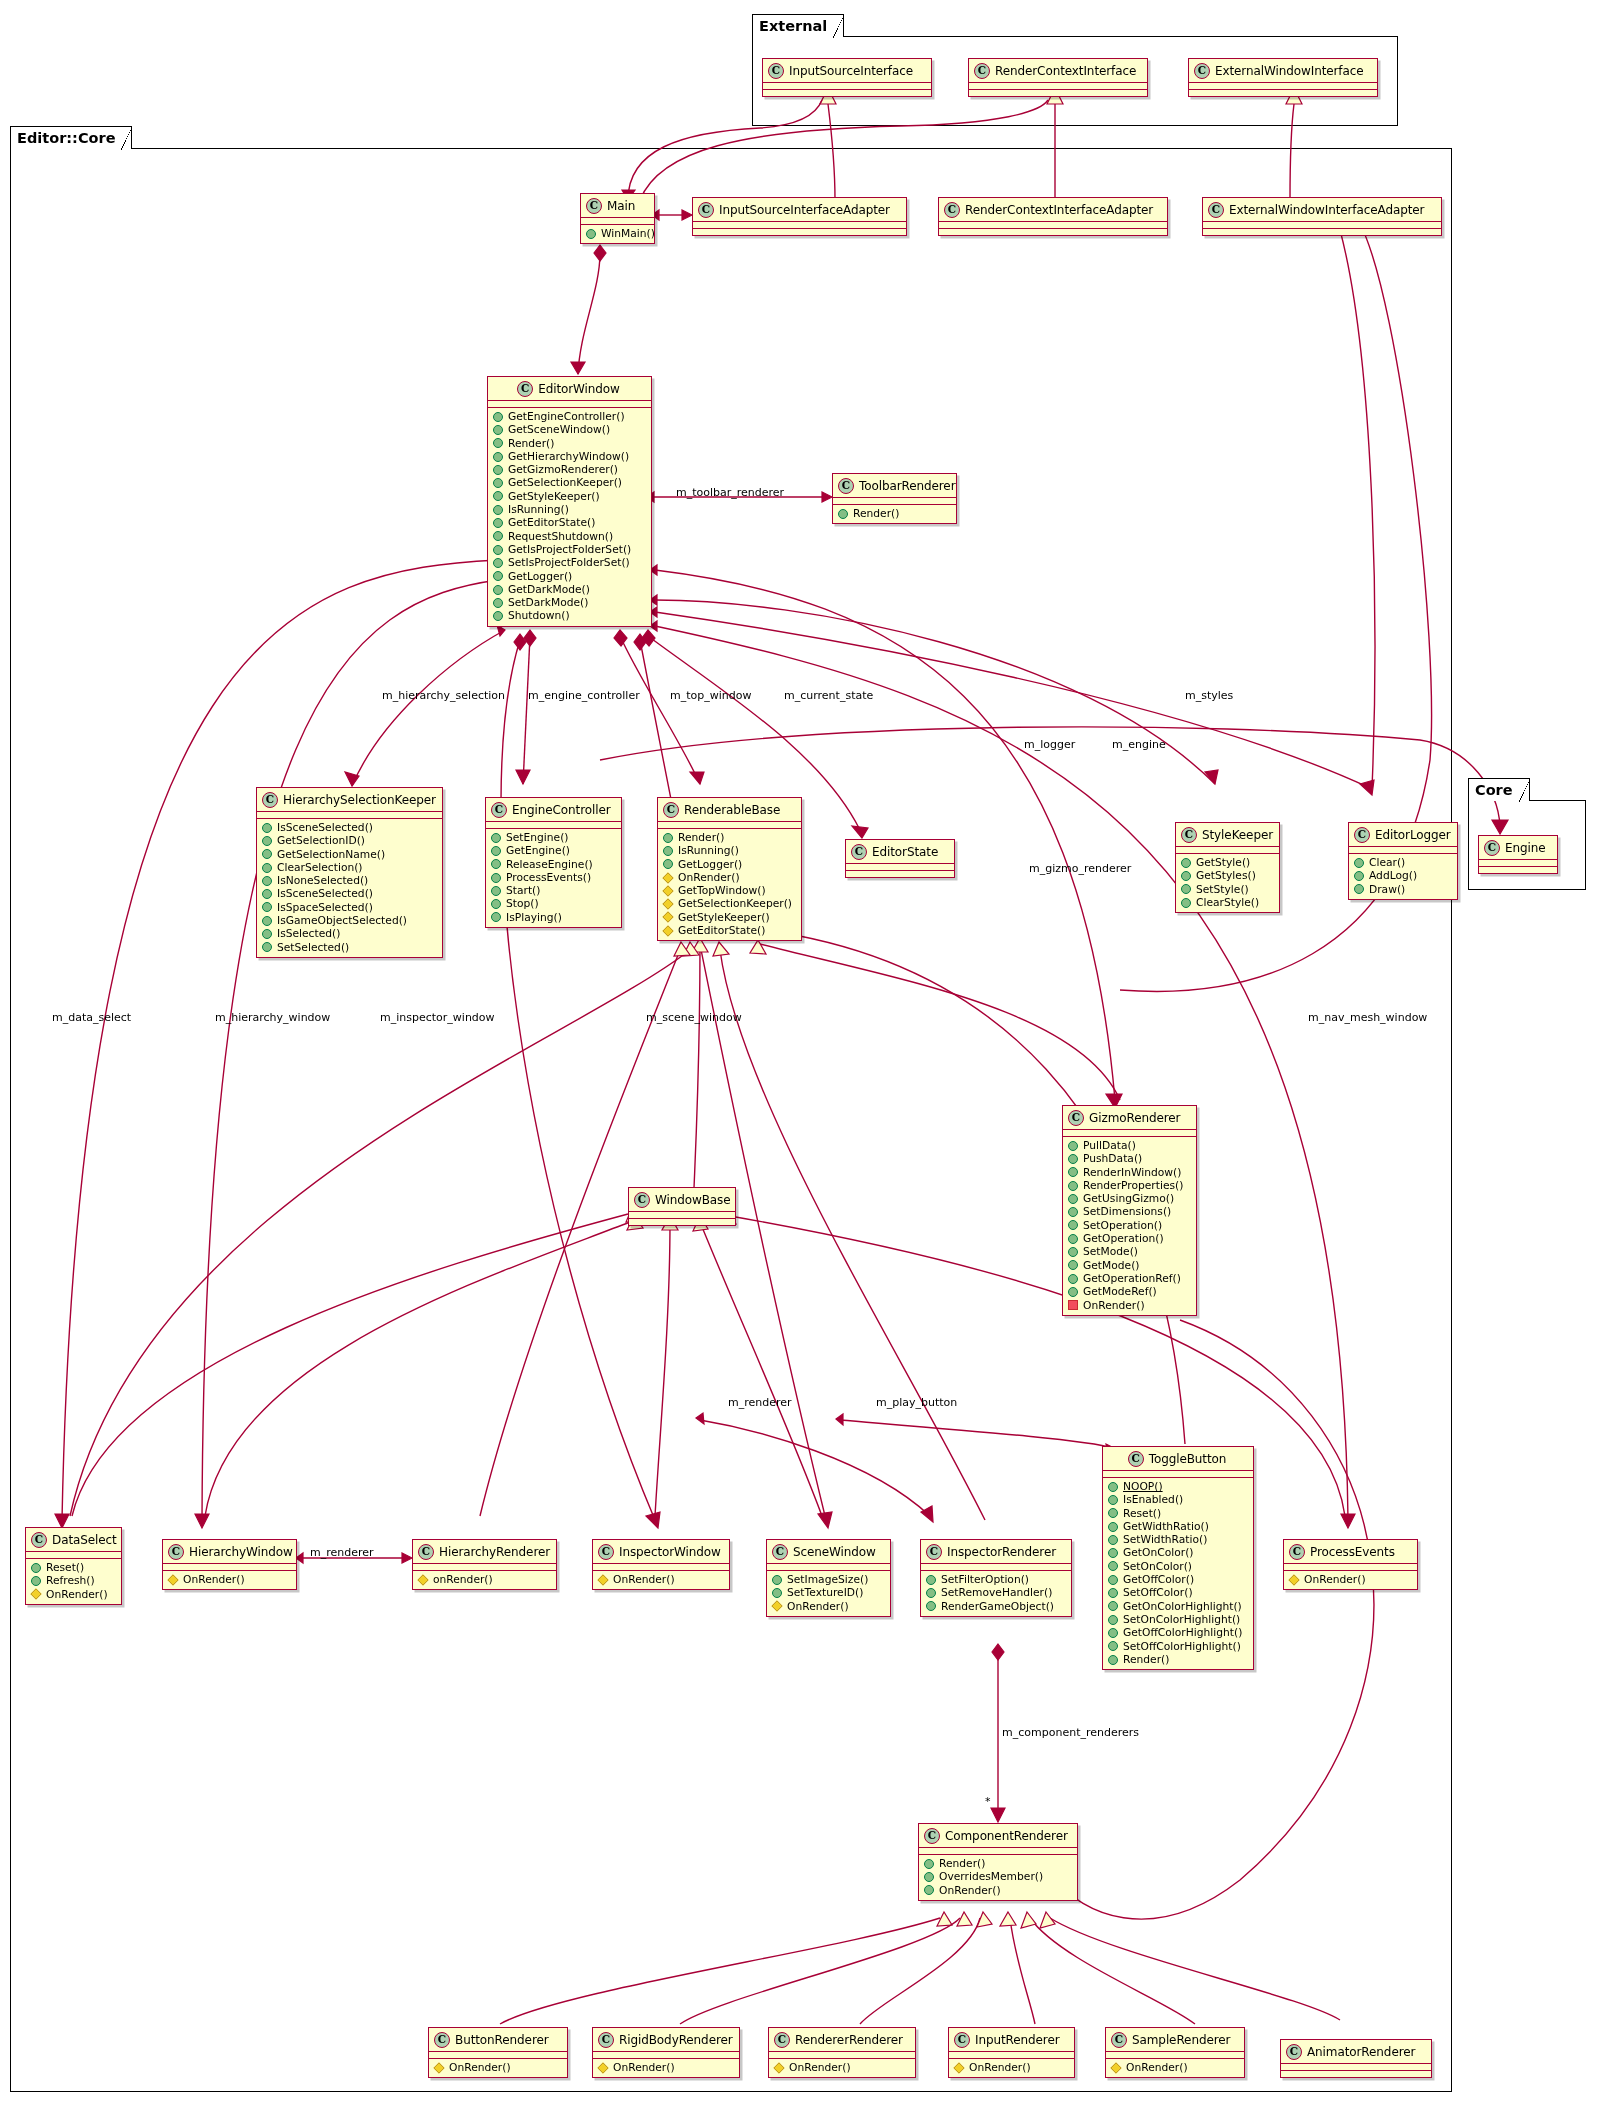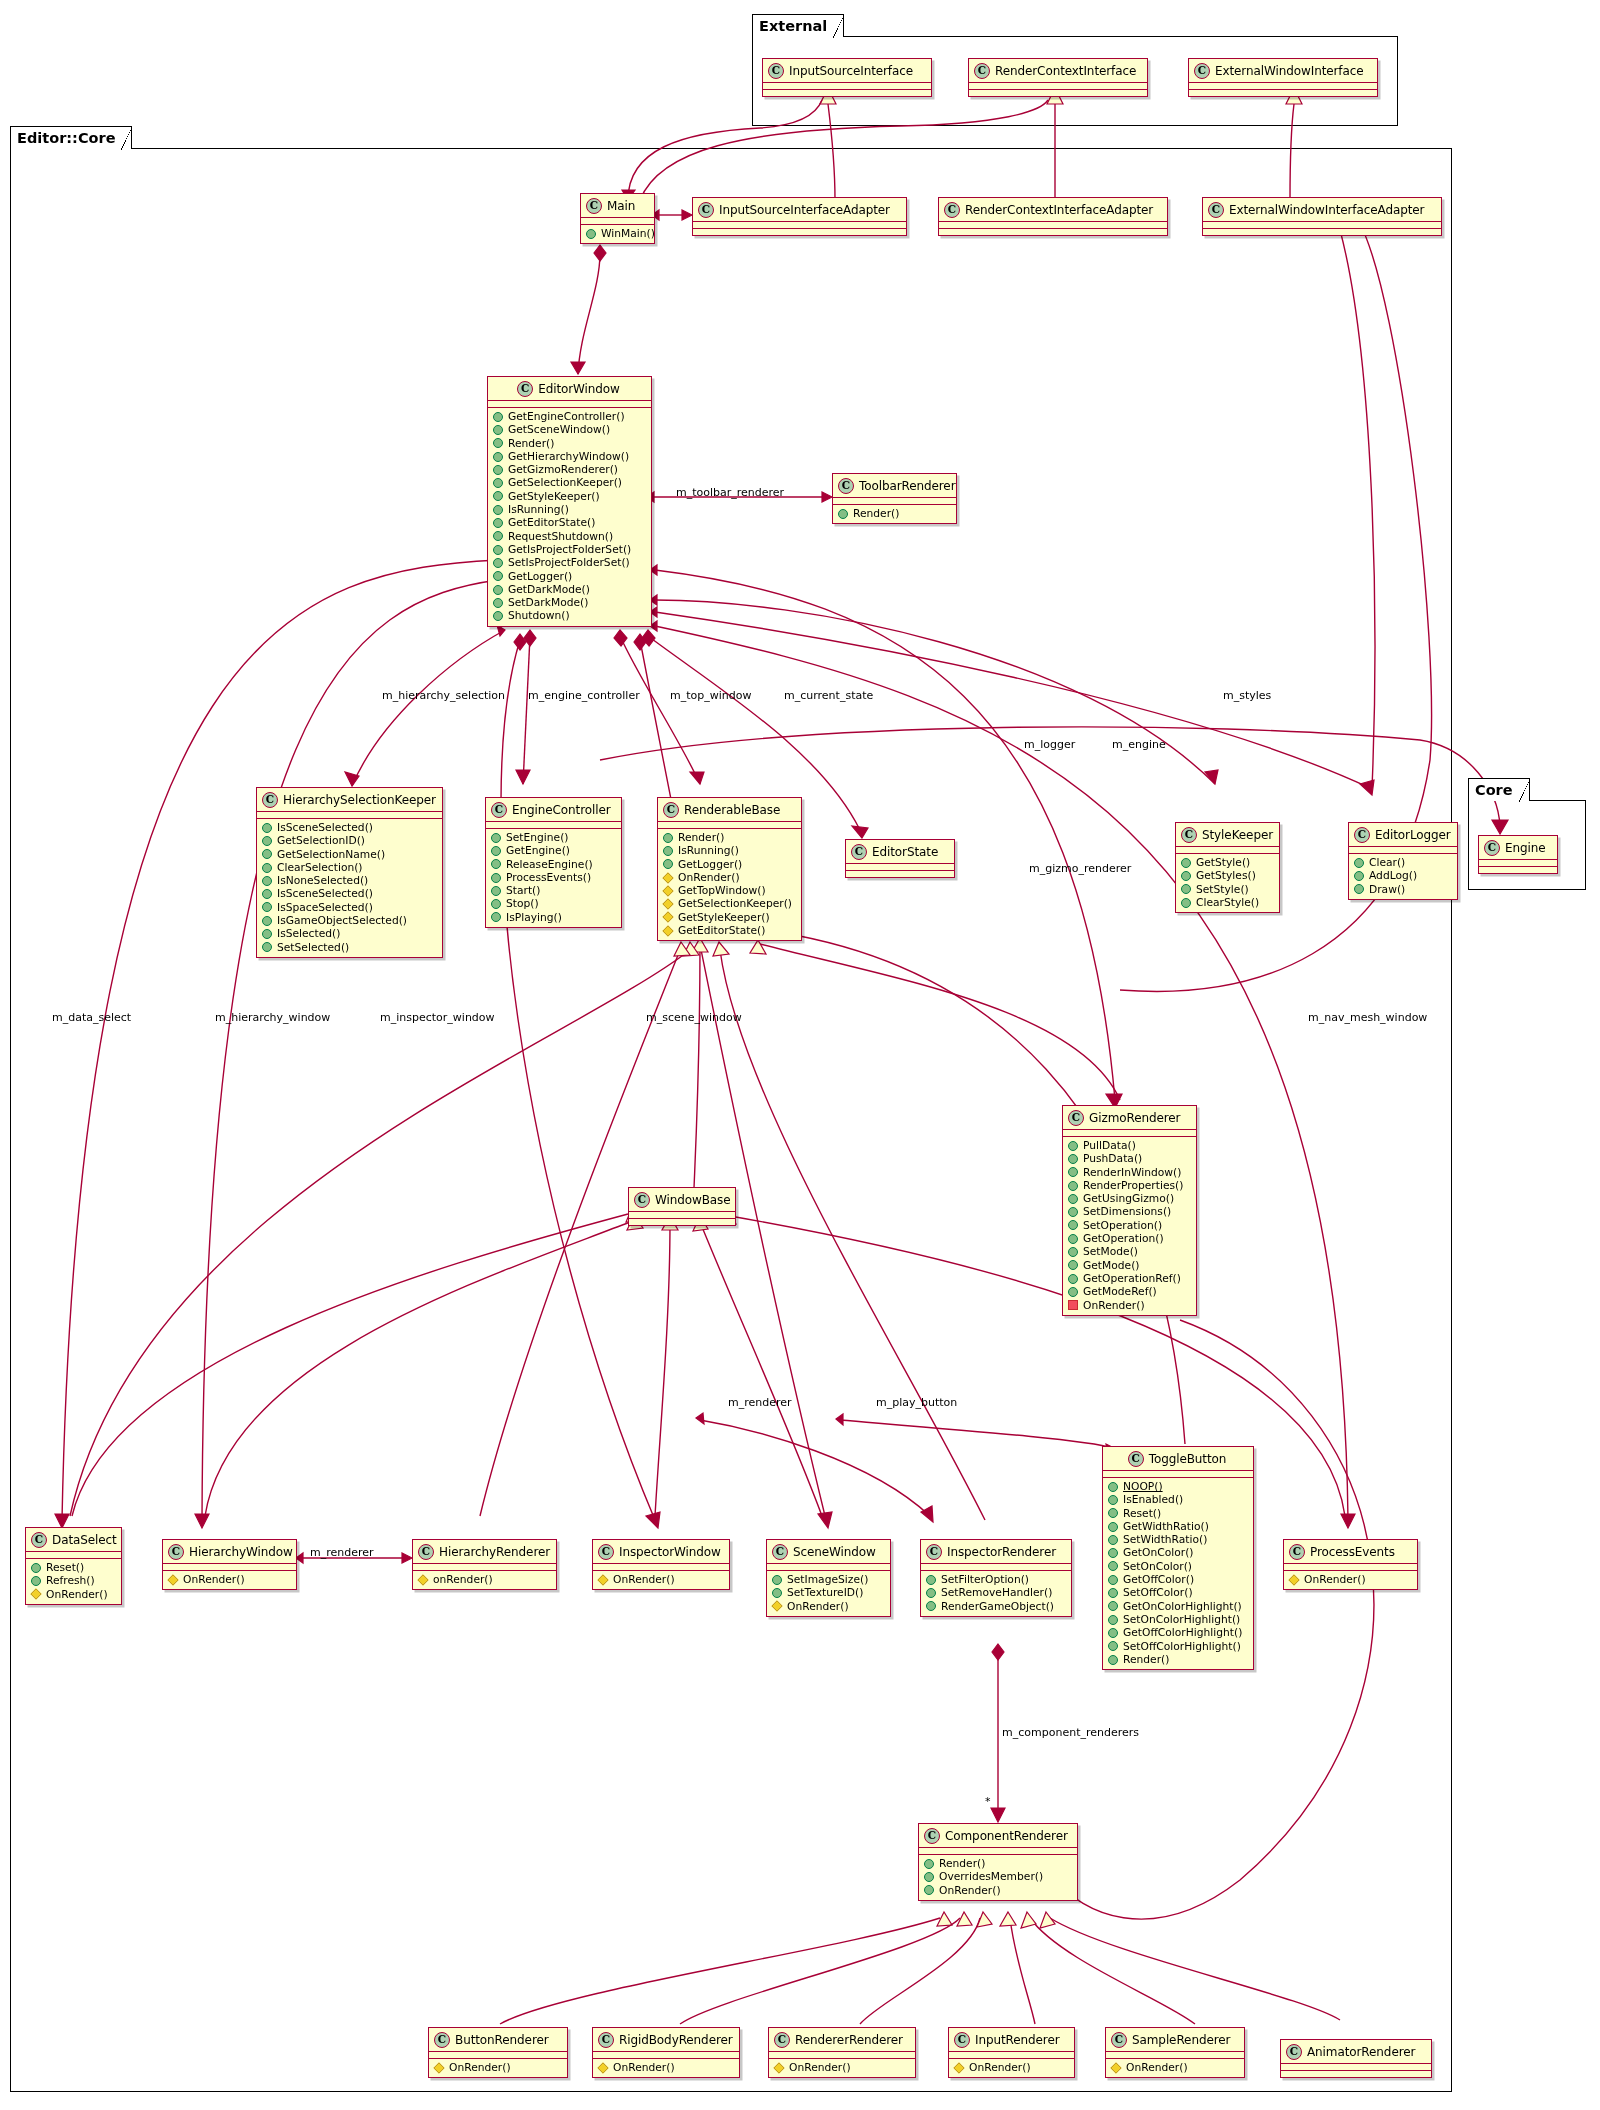--- a/index.html
+++ b/index.html
@@ -1044,21 +1044,21 @@
     <div class="empty-body"></div>
     <div class="sep"></div>
     <div class="empty-body"></div>
   </div>
 
   <div class="elabel" style="left:676px;  top:486px;">m_toolbar_renderer</div>
   <div class="elabel" style="left:382px;  top:689px;">m_hierarchy_selection</div>
   <div class="elabel" style="left:528px;  top:689px;">m_engine_controller</div>
   <div class="elabel" style="left:670px;  top:689px;">m_top_window</div>
   <div class="elabel" style="left:784px;  top:689px;">m_current_state</div>
-  <div class="elabel" style="left:1185px; top:689px;margin-left:38px;">m_styles</div>
+  <div class="elabel" style="left:1185px; top:689px;">m_styles</div>
   <div class="elabel" style="left:1024px; top:738px;">m_logger</div>
   <div class="elabel" style="left:1112px; top:738px;">m_engine</div>
   <div class="elabel" style="left:1029px; top:862px;">m_gizmo_renderer</div>
 
   <div class="elabel" style="left:52px;   top:1011px;">m_data_select</div>
   <div class="elabel" style="left:215px;  top:1011px;">m_hierarchy_window</div>
   <div class="elabel" style="left:380px;  top:1011px;">m_inspector_window</div>
   <div class="elabel" style="left:646px;  top:1011px;">m_scene_window</div>
   <div class="elabel" style="left:1308px; top:1011px;">m_nav_mesh_window</div>
 

